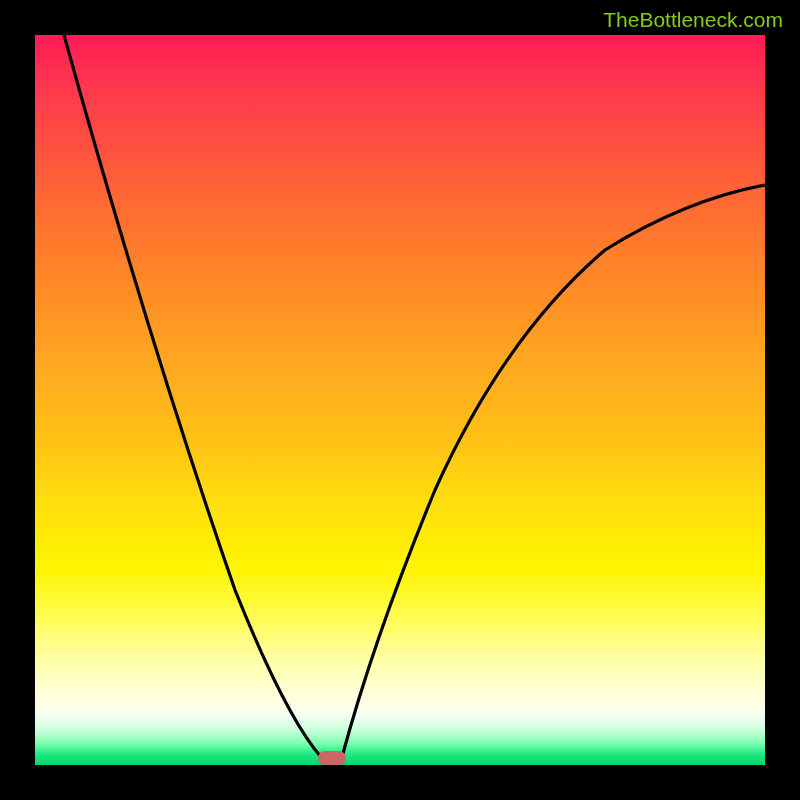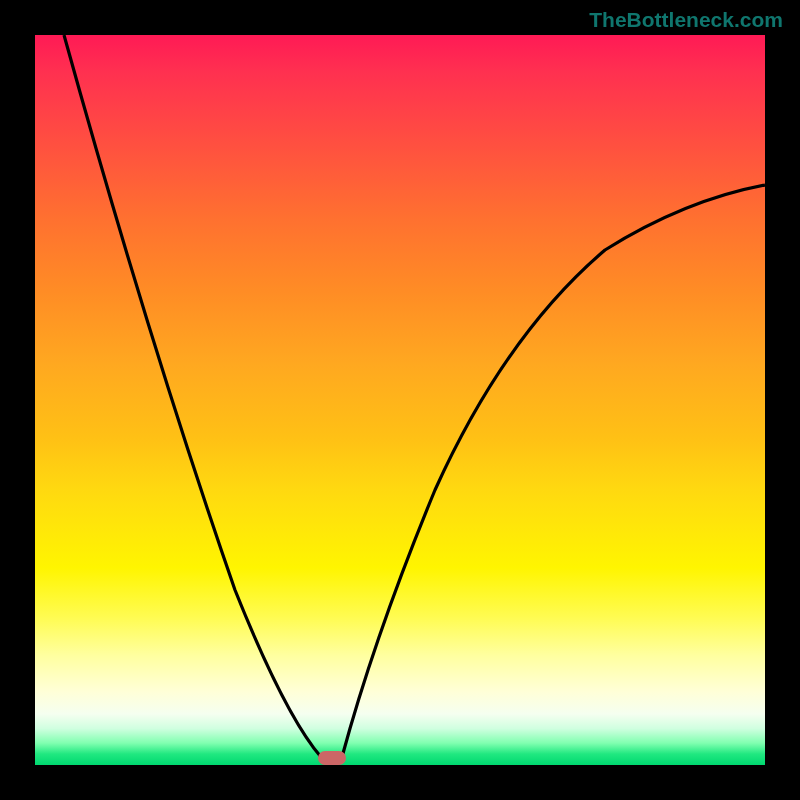--- a/index.html
+++ b/index.html
@@ -44,22 +44,22 @@
       #80ffb0 97%,
       #20e880 98.5%,
       #00d870 100%
     );
   }
   .watermark {
     position: absolute;
     top: 8px;
     right: 17px;
     font-size: 21px;
-    font-weight: 700;
-    color: #0f766e;
+    font-weight: 400;
+    color: #84cc16;
     letter-spacing: 0px;
   }
   svg.curve {
     position: absolute;
     top: 35px;
     left: 35px;
     width: 730px;
     height: 730px;
   }
   .marker {

